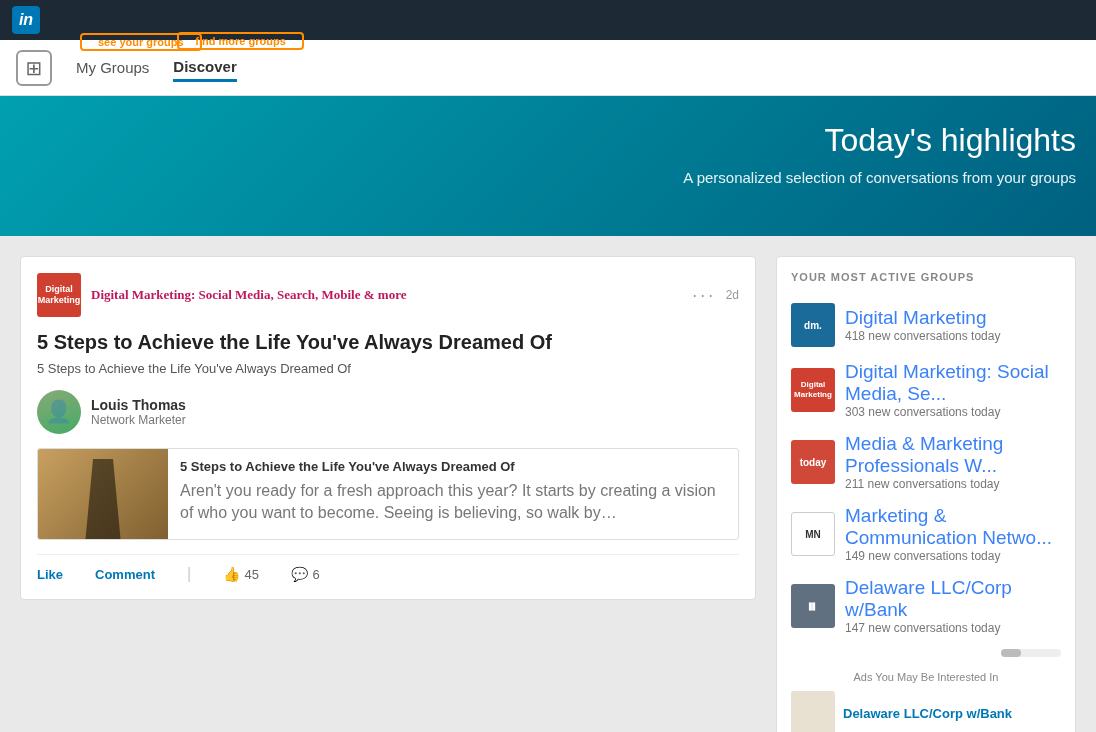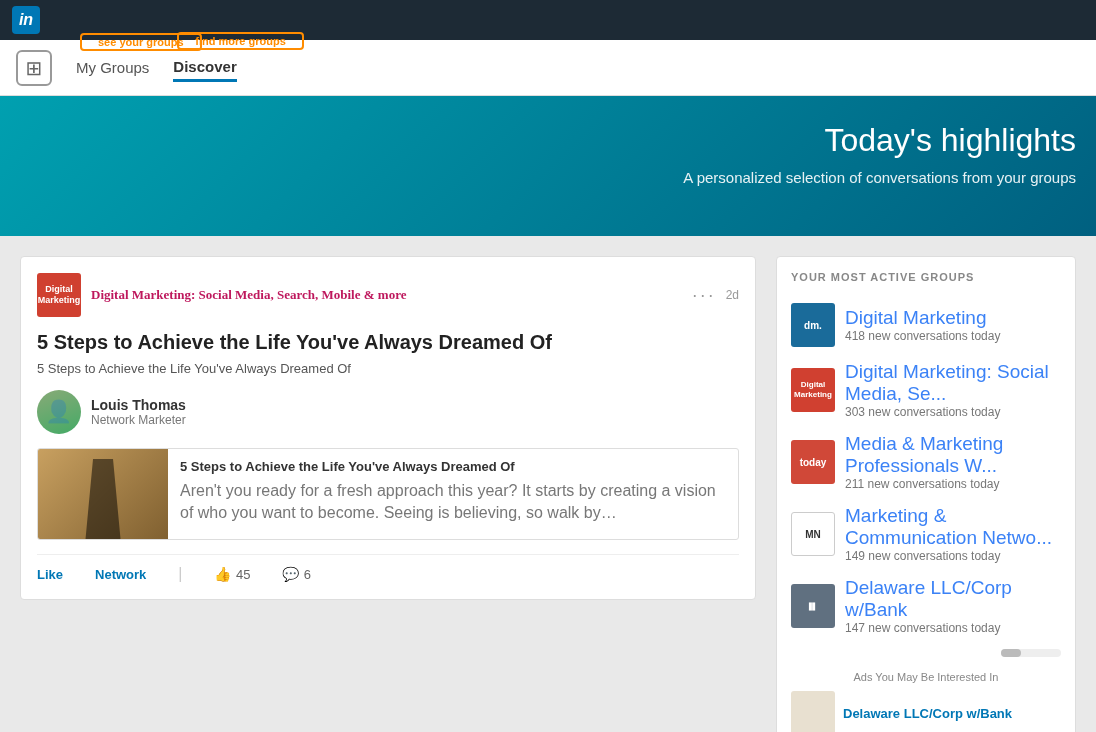--- a/index.html
+++ b/index.html
@@ -296,21 +296,21 @@
           <div class="article-thumb-silhouette"></div>
         </div>
         <div class="article-text">
           <div class="article-title">5 Steps to Achieve the Life You've Always Dreamed Of</div>
           <div class="article-snippet">Aren't you ready for a fresh approach this year? It starts by creating a vision of who you want to become. Seeing is believing, so walk by…</div>
         </div>
       </div>
 
       <div class="post-actions">
         <button class="action-btn">Like</button>
-        <button class="action-btn">Network</button>
+        <button class="action-btn">Comment</button>
         <span class="action-sep">|</span>
         <span class="action-stat">
           <span class="stat-icon">👍</span>
           <span>45</span>
         </span>
         <span class="action-stat">
           <span class="stat-icon">💬</span>
           <span>6</span>
         </span>
       </div>

